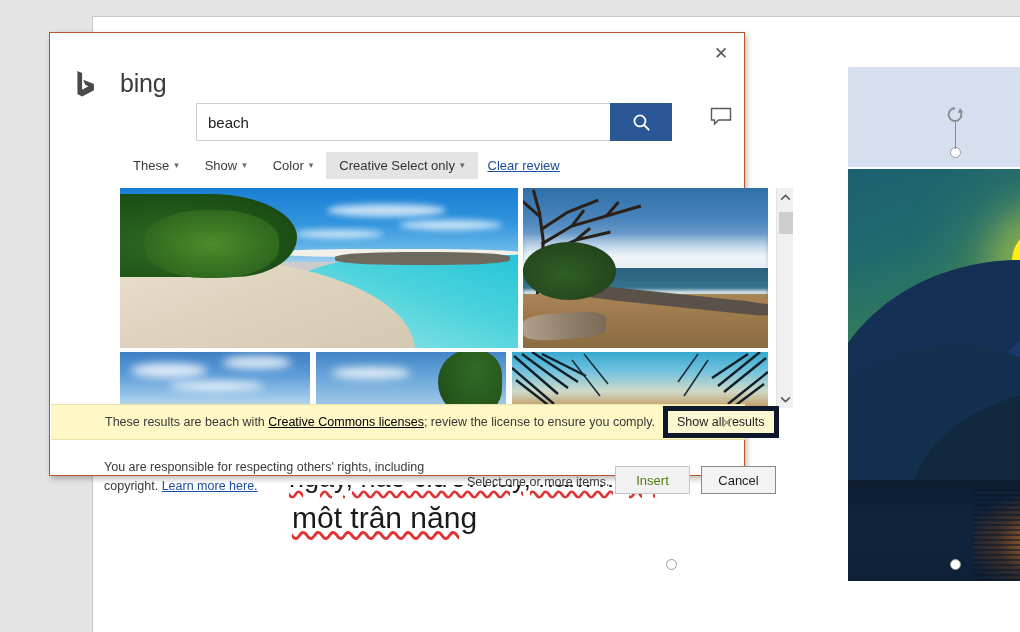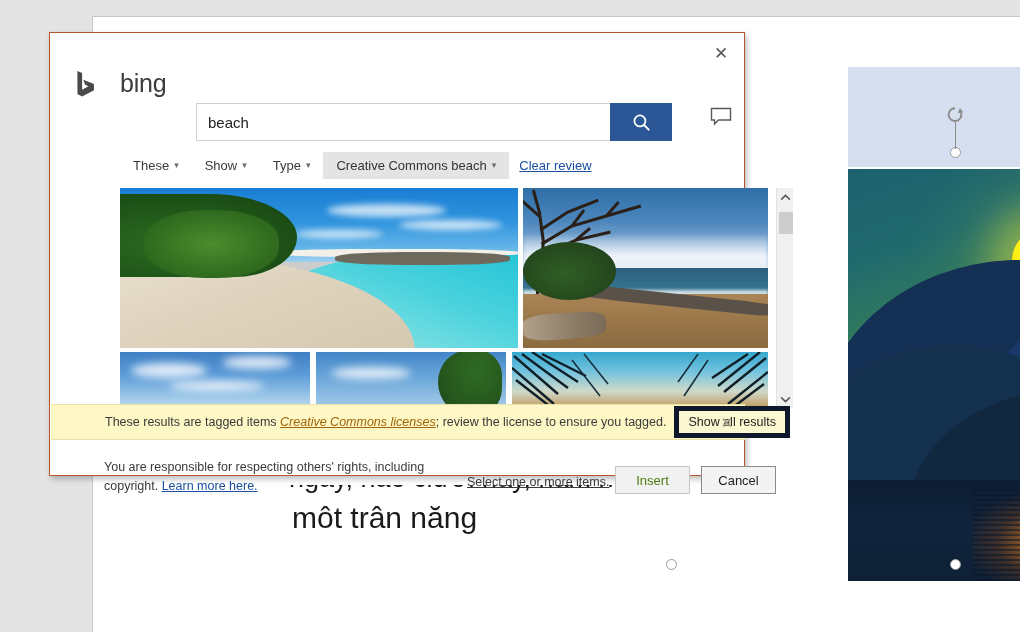--- a/index.html
+++ b/index.html
@@ -84,21 +84,21 @@
   .slide-text-clip .inner {
     position: absolute; left: 0; top: -22px;
     font-size: 27px; color: #1a1a1a; white-space: nowrap;
     font-family: "Liberation Sans", sans-serif;
   }
   .slide-text-main {
     position: absolute; left: 199px; top: 484px;
     font-size: 30px; color: #1a1a1a; white-space: nowrap;
     font-family: "Liberation Sans", sans-serif;
   }
-  .sq { text-decoration-style: wavy; text-decoration-color: #e03434; text-underline-offset: 3px; }
+  .sq { text-decoration: underline; text-decoration-style: wavy; text-decoration-color: #e03434; text-underline-offset: 3px; }
 
   
   .dialog {
     position: absolute; left: 49px; top: 32px; width: 696px; height: 444px;
     background: #ffffff;
     border: 1px solid #b9542a;
     box-sizing: border-box;
     box-shadow: 2px 3px 6px rgba(0,0,0,0.26);
   }
   .dlg-close {
@@ -205,36 +205,36 @@
   .sb-arrow { position: absolute; left: 0; width: 17px; height: 18px; display:flex; align-items:center; justify-content:center; cursor: pointer; }
   .sb-thumb { position: absolute; left: 2px; top: 24px; width: 14px; height: 22px; background: #cdcdcd; cursor: pointer; }
 
   
   .notice {
     position: absolute; left: 1px; top: 371px; width: 694px; height: 36px;
     background: #fdf8c6; border-top: 1px solid #e9e2a4; border-bottom: 1px solid #e9e2a4;
     box-sizing: border-box; display: flex; align-items: center;
   }
   .notice-text { font-size: 12.5px; color: #3a3a3a; margin-left: 54px; white-space: nowrap; }
-  .notice-link { color: #a16207; text-decoration: underline; cursor: pointer; font-style: italic; }
+  .notice-link { color: #000000; text-decoration: underline; cursor: pointer; }
   .notice-btn {
     margin-left: 8px; font-size: 12.5px; color: #1f1f1f; background: #fbf7d0;
     border: 5px solid #0f172a; padding: 4px 9px; cursor: pointer; white-space: nowrap;
     font-family: "Liberation Sans", sans-serif;
   }
   .notice-close { position: absolute; right: 12px; top: 9px; font-size: 15px; color: #9a9a8a; cursor: pointer; }
 
   
   .footer { position: absolute; left: 0; top: 408px; width: 590px; height: 34px; }
   .foot-disclaimer {
     position: absolute; left: 54px; top: 17px; width: 340px;
     font-size: 12.5px; color: #3a3a3a; line-height: 19px;
   }
   .foot-link { color: #1a4fa0; text-decoration: underline; cursor: pointer; }
-  .foot-hint { position: absolute; left: 417px; top: 34px; font-size: 12.5px; color: #3a3a3a; white-space: nowrap; text-decoration: underline; }
+  .foot-hint { position: absolute; left: 417px; top: 34px; font-size: 12.5px; color: #3a3a3a; white-space: nowrap; }
   .btn {
     position: absolute; top: 25px; width: 75px; height: 28px;
     font-size: 13px; border: 1px solid #9a9a9a; background: #f3f3f3;
     font-family: "Liberation Sans", sans-serif; cursor: pointer;
   }
   .btn.insert { left: 565px; color: #4d7c0f; background: #f1f1f1; border-color: #c6c6c6; cursor: default; }
   .btn.cancel { left: 651px; color: #1f1f1f; background: #f3f3f3; border-color: #8a8a8a; }
 </style>
 </head>
 <body>
@@ -310,25 +310,25 @@
     <div class="filters">
       <div class="filter-item">
         <span>These</span>
         <span class="caret">▾</span>
       </div>
       <div class="filter-item">
         <span>Show</span>
         <span class="caret">▾</span>
       </div>
       <div class="filter-item">
-        <span>Type</span>
+        <span>Color</span>
         <span class="caret">▾</span>
       </div>
       <div class="filter-item active">
-        <span>Creative Commons beach</span>
+        <span>Creative Select only</span>
         <span class="caret">▾</span>
       </div>
       <span class="clear-filters">Clear review</span>
     </div>
 
     <div class="results">
 
       <div class="thumb" style="left:0; top:0; width:398px; height:160px;">
         <div class="t1-sky"></div>
         <div class="t1-cloud" style="left:52%; top:10%; width:30%; height:8%;"></div>
@@ -411,21 +411,21 @@
       </div>
       <div class="sb-thumb"></div>
       <div class="sb-arrow" style="bottom:0;">
         <svg viewBox="0 0 12 8" width="11" height="7">
           <path d="M1 1.6 L6 6.4 L11 1.6" fill="none" stroke="#555" stroke-width="1.7"></path>
         </svg>
       </div>
     </div>
 
     <div class="notice">
-      <span class="notice-text"><span>These results are tagged items </span><span class="notice-link">Creative Commons licenses</span><span>; review the license to ensure you tagged.</span></span>
+      <span class="notice-text"><span>These results are beach with </span><span class="notice-link">Creative Commons licenses</span><span>; review the license to ensure you comply.</span></span>
       <button class="notice-btn">Show all results</button>
       <span class="notice-close">✕</span>
     </div>
 
     <div class="footer">
       <div class="foot-disclaimer"><span>You are responsible for respecting others' rights, including copyright. </span><span class="foot-link">Learn more here.</span></div>
       <div class="foot-hint">Select one or more items.</div>
       <button class="btn insert" disabled="">Insert</button>
       <button class="btn cancel">Cancel</button>
     </div>

